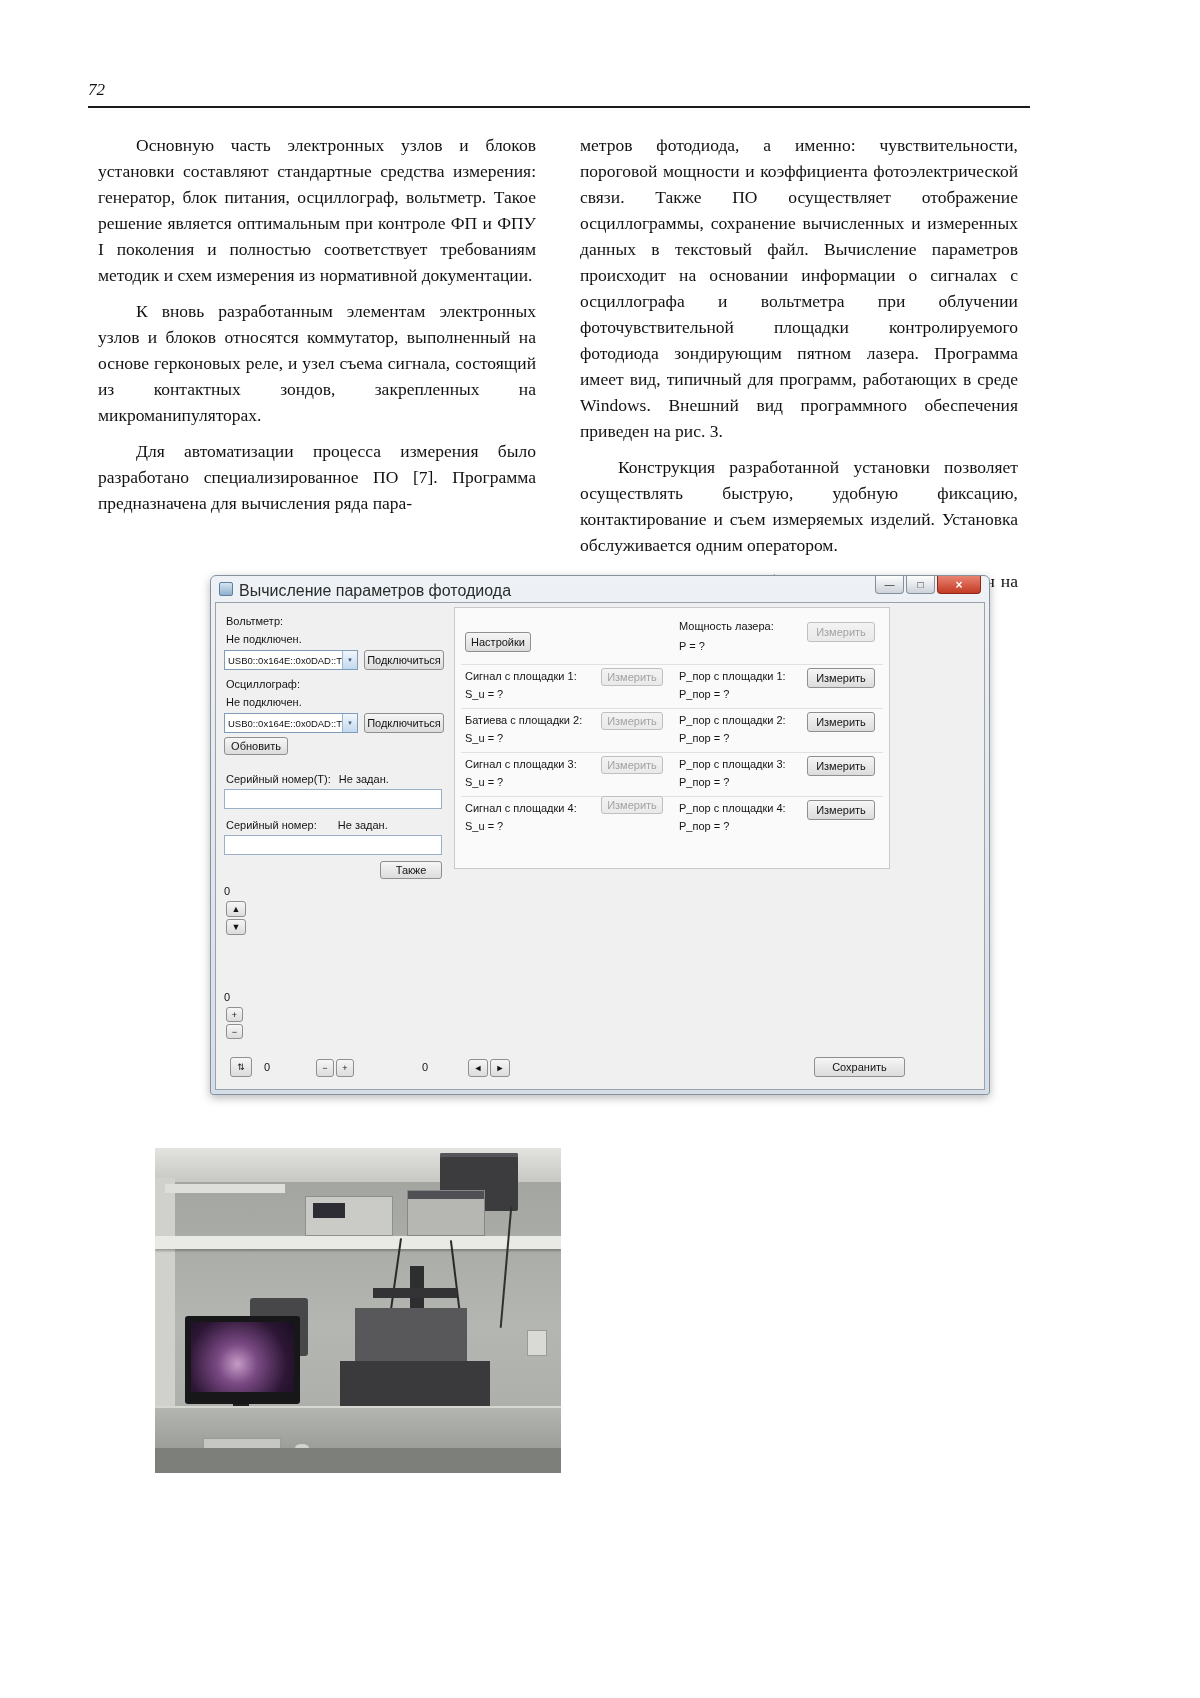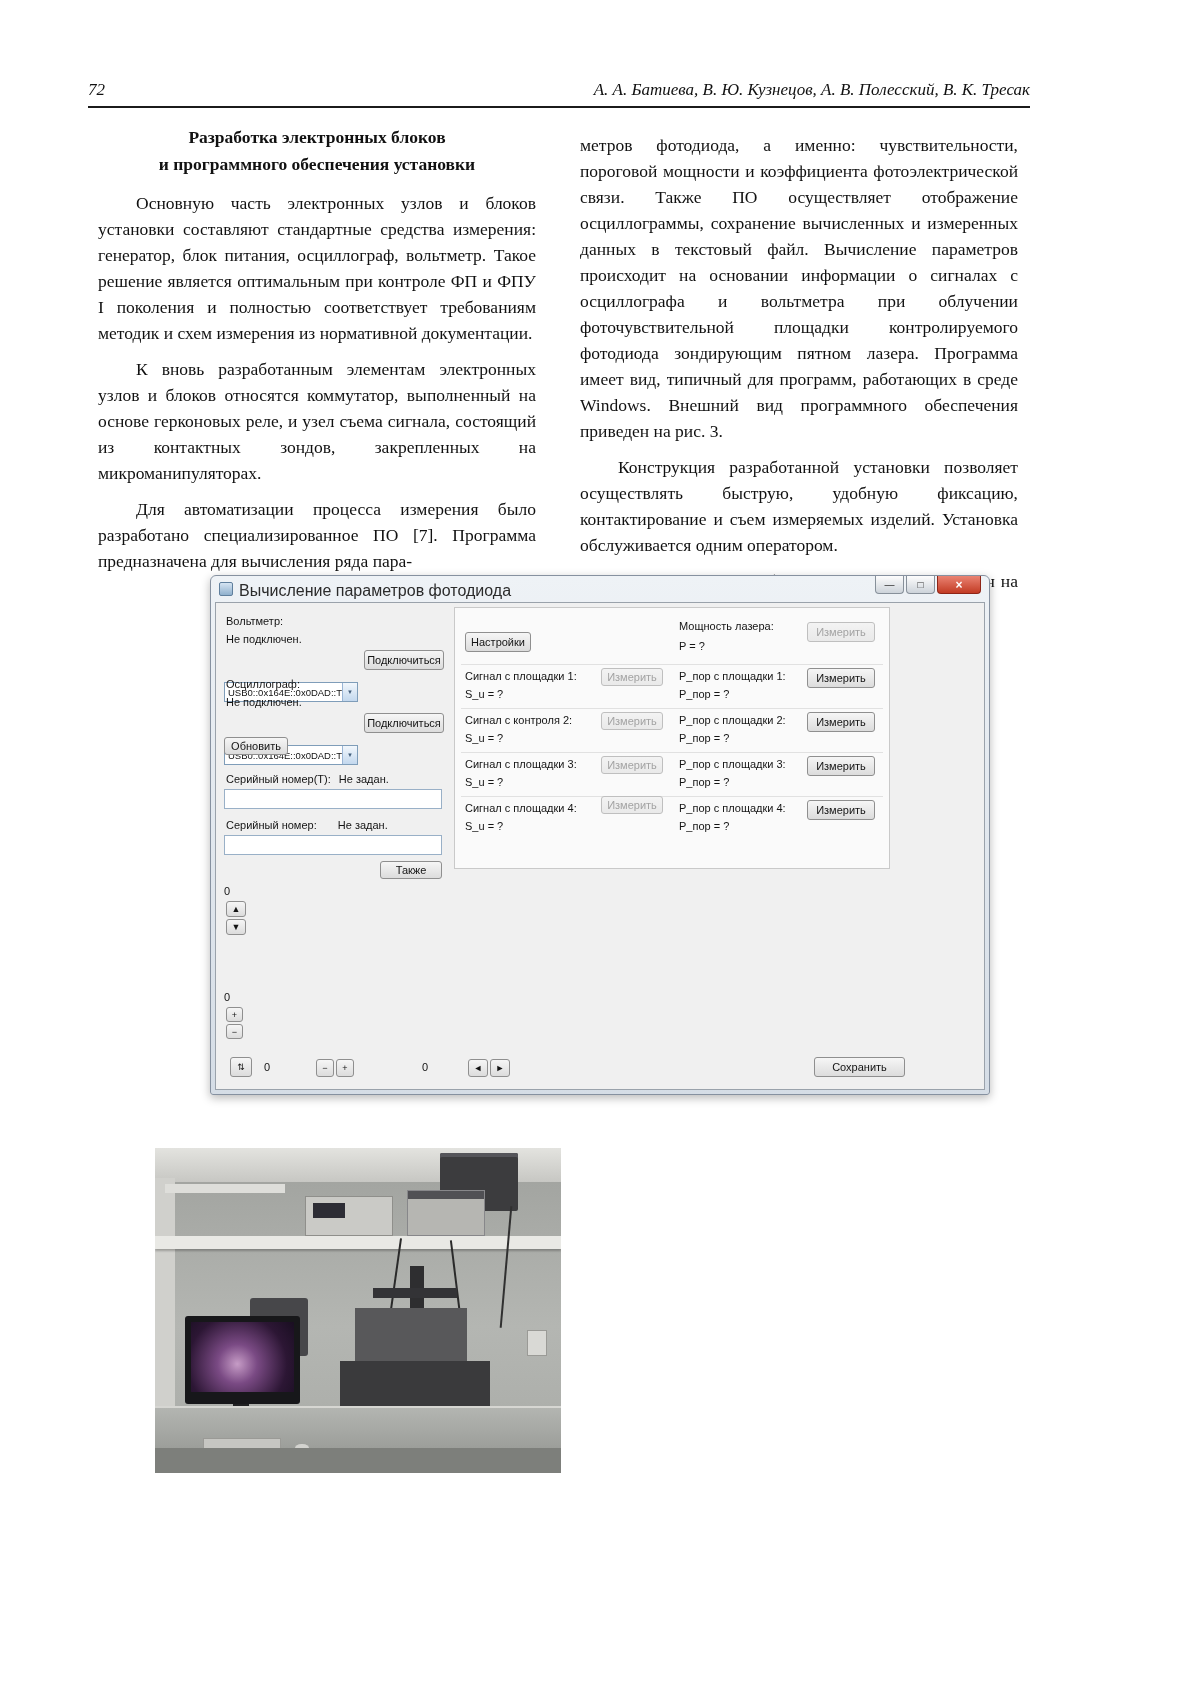--- a/index.html
+++ b/index.html
@@ -44,21 +44,21 @@
             background:#f0f0f0; border:1px solid #9aa2ab; }
 
   .lbl { position:absolute; font-size:11px; color:#141414; white-space:nowrap; }
   .val { position:absolute; font-size:11px; color:#141414; white-space:nowrap; }
   .btn { position:absolute; display:flex; align-items:center; justify-content:center;
          font-size:11px; color:#141414; background:linear-gradient(#f6f6f6,#dcdcdc);
          border:1px solid #8f8f8f; border-radius:3px; cursor:default; white-space:nowrap; }
   .btn.small { font-size:9px; }
   .btn.disabled { color:#a3a3a3; border-color:#bfbfbf; background:linear-gradient(#f3f3f3,#e9e9e9); }
   .combo { position:absolute; height:20px; background:#fff; border:1px solid #7f9db9;
-           display:flex; align-items:center;margin-top:32px; }
+           display:flex; align-items:center; }
   .combo-text { flex:1; font-size:9.5px; padding:0 3px; overflow:hidden; white-space:nowrap; }
   .combo-arrow { width:15px; align-self:stretch; background:linear-gradient(#f2f7fc,#c3d8ee);
                  border-left:1px solid #9ab5d5; display:flex; align-items:center; justify-content:center;
                  font-size:6px; color:#44607e; }
   .tinput { position:absolute; height:20px; background:#fff; border:1px solid #99b0c7;
             font-size:11px; padding:0 4px; font-family:"Liberation Sans", sans-serif; }
   .gbox { position:absolute; left:238px; top:4px; width:436px; height:262px;
           background:#fafafa; border:1px solid #c9c9c9; }
   .prow { position:absolute; left:0; width:434px; height:44px; }
   .sep { position:absolute; left:6px; right:6px; top:0; height:1px; background:#e1e1e1; }
@@ -104,27 +104,24 @@
   .ph-cable2 { left:300px; top:92px; width:2px; height:84px; background:#2a2a2a; transform:rotate(-7deg); }
   .ph-cable3 { left:350px; top:58px; width:2px; height:122px; background:#303030; transform:rotate(5deg); }
 </style>
 </head>
 <body>
 
 <div class="page">
 
   <div class="pg-header">
     <span class="pg-num">72</span>
-    <span class="pg-authors">А. А. Батиева, В. Ю. Кузнецов, А. В. Полесский, В. К. Тресак</span>
   </div>
   <div class="pg-rule"></div>
 
   <div class="col left">
-    <h2 class="heading">Разработка электронных блоков
-и программного обеспечения установки</h2>
     <p>Основную часть электронных узлов и блоков установки составляют стандартные средства измерения: генератор, блок питания, осциллограф, вольтметр. Такое решение является оптимальным при контроле ФП и ФПУ I поколения и полностью соответствует требованиям методик и схем измерения из нормативной документации.</p>
     <p>К вновь разработанным элементам электронных узлов и блоков относятся коммутатор, выполненный на основе герконовых реле, и узел съема сигнала, состоящий из контактных зондов, закрепленных на микроманипуляторах.</p>
     <p>Для автоматизации процесса измерения было разработано специализированное ПО [7]. Программа предназначена для вычисления ряда пара-</p>
   </div>
 
   <div class="col right">
     <p class="noindent">метров фотодиода, а именно: чувствительности, пороговой мощности и коэффициента фотоэлектрической связи. Также ПО осуществляет отображение осциллограммы, сохранение вычисленных и измеренных данных в текстовый файл. Вычисление параметров происходит на основании информации о сигналах с осциллографа и вольтметра при облучении фоточувствительной площадки контролируемого фотодиода зондирующим пятном лазера. Программа имеет вид, типичный для программ, работающих в среде Windows. Внешний вид программного обеспечения приведен на рис. 3.</p>
     <p>Конструкция разработанной установки позволяет осуществлять быструю, удобную фиксацию, контактирование и съем измеряемых изделий. Установка обслуживается одним оператором.</p>
     <p>Внешний вид разработанной установки приведен на рис. 4.</p>
   </div>
@@ -224,21 +221,21 @@
           <div class="lbl" style="left:10px;top:6px">Сигнал с площадки 1:</div>
           <div class="val" style="left:10px;top:24px">S_u = ?</div>
           <div class="btn disabled" style="left:146px;top:4px;width:62px;height:18px">Измерить</div>
           <div class="lbl" style="left:224px;top:6px">P_пор с площадки 1:</div>
           <div class="val" style="left:224px;top:24px">P_пор = ?</div>
           <div class="btn" style="left:352px;top:4px;width:68px;height:20px">Измерить</div>
         </div>
 
         <div class="prow" style="top:100px">
           <div class="sep"></div>
-          <div class="lbl" style="left:10px;top:6px">Сигнал с контроля 2:</div>
+          <div class="lbl" style="left:10px;top:6px">Батиева с площадки 2:</div>
           <div class="val" style="left:10px;top:24px">S_u = ?</div>
           <div class="btn disabled" style="left:146px;top:4px;width:62px;height:18px">Измерить</div>
           <div class="lbl" style="left:224px;top:6px">P_пор с площадки 2:</div>
           <div class="val" style="left:224px;top:24px">P_пор = ?</div>
           <div class="btn" style="left:352px;top:4px;width:68px;height:20px">Измерить</div>
         </div>
 
         <div class="prow" style="top:144px">
           <div class="sep"></div>
           <div class="lbl" style="left:10px;top:6px">Сигнал с площадки 3:</div>

